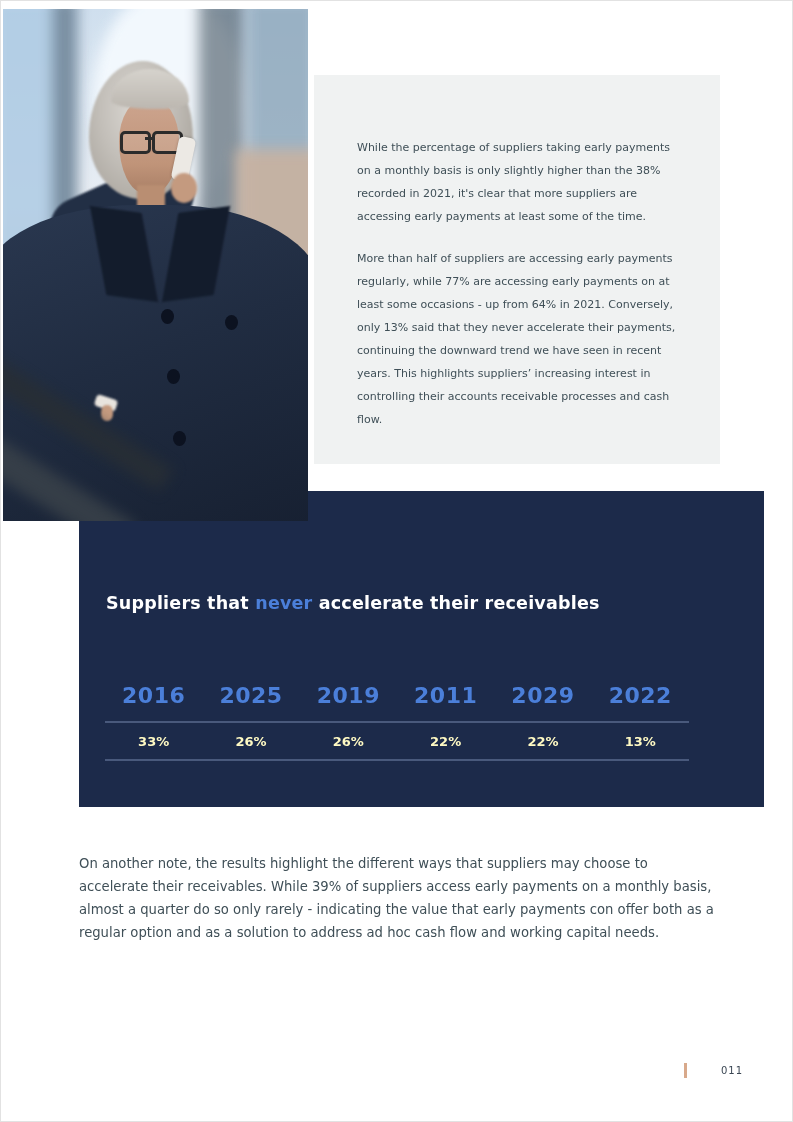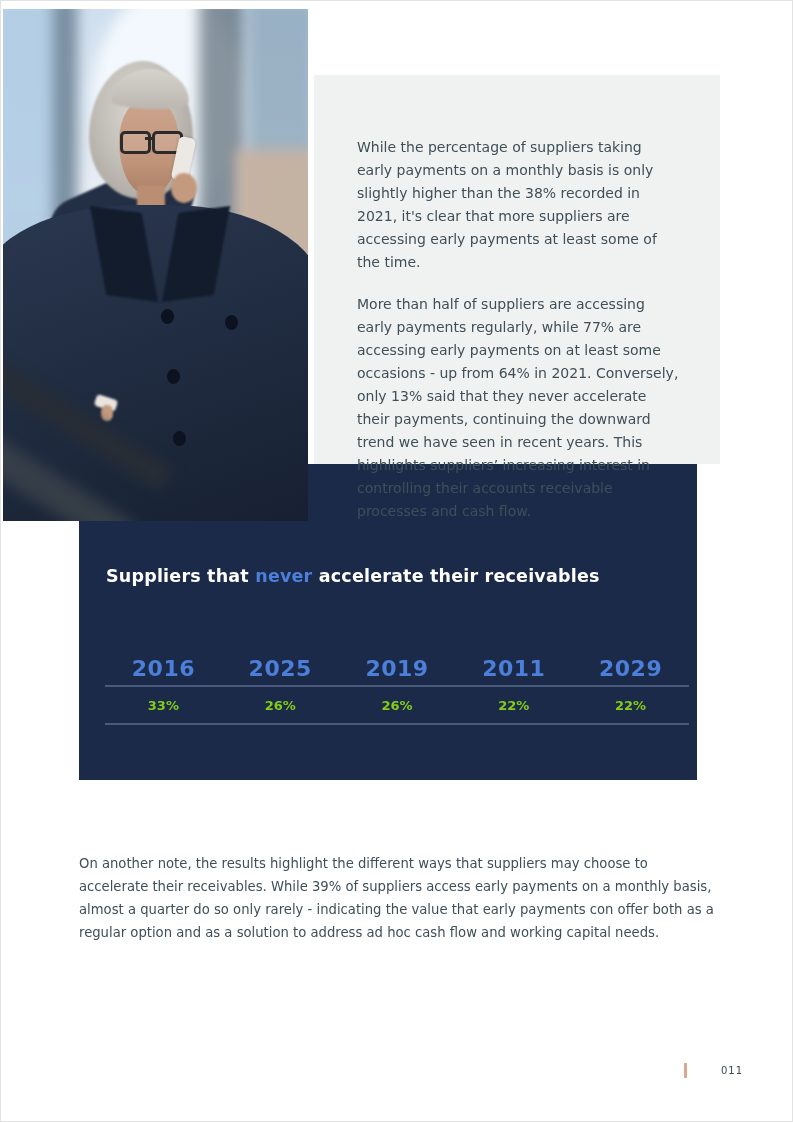--- a/index.html
+++ b/index.html
@@ -49,44 +49,44 @@
   .w-btn{position:absolute;width:13px;height:15px;background:#0c1220;border-radius:50%;filter:blur(.5px);}
   .w-cuff{position:absolute;left:92px;top:388px;width:22px;height:12px;background:#e8e4de;border-radius:4px;transform:rotate(18deg);filter:blur(1px);}
   .w-finger{position:absolute;left:98px;top:396px;width:12px;height:16px;background:#c49a7f;border-radius:45%;filter:blur(1px);}
 
   
   .gray-panel{
     position:absolute;left:313px;top:74px;width:406px;height:389px;
     background:#f0f2f2;z-index:2;box-sizing:border-box;padding:61px 40px 0 43px;
   }
   .gray-panel p{
-    margin:0 0 19px 0;font-size:14px;line-height:23px;color:#3f4f57;
+    margin:0 0 19px 0;font-size:11px;line-height:23px;color:#3f4f57;
   }
 
   
   .navy-box{
-    position:absolute;left:78px;top:463px;width:618px;height:316px;
+    position:absolute;left:78px;top:490px;width:685px;height:316px;
     background:#1c2a4a;z-index:1;
   }
   .navy-title{
     position:absolute;left:27px;top:102px;width:580px;
     font-size:17.5px;font-weight:bold;color:#ffffff;letter-spacing:.2px;
   }
   .navy-title .hl{color:#4b7fd9;}
   .year-table{
     position:absolute;left:26px;top:192px;width:584px;
     display:flex;
   }
   .year-col{flex:1 1 0;text-align:center;}
   .year-head{
     font-size:22px;font-weight:bold;color:#4b7fd9;letter-spacing:.5px;
-    padding-bottom:4px;border-bottom:2px solid #49597c;
+    padding-bottom:13px;border-bottom:2px solid #49597c;
   }
   .year-val{
-    font-size:13px;font-weight:bold;color:#84cc16;
+    font-size:13px;font-weight:bold;color:#fef9c3;
     padding:11px 0 10px 0;border-bottom:2px solid #49597c;
   }
 
   
   .body-par{
     position:absolute;left:78px;top:828px;width:636px;
     font-size:13.2px;line-height:23px;color:#3f4f57;margin-top:23px;
   }
 
   
@@ -154,20 +154,24 @@
         <div class="year-val">26%</div>
       </div>
       <div class="year-col">
         <div class="year-head">2011</div>
         <div class="year-val">22%</div>
       </div>
       <div class="year-col">
         <div class="year-head">2029</div>
         <div class="year-val">22%</div>
       </div>
+      <div class="year-col">
+        <div class="year-head">2022</div>
+        <div class="year-val">13%</div>
+      </div>
     </div>
   </div>
 
   <div class="body-par">On another note, the results highlight the different ways that suppliers may choose to accelerate their receivables. While 39% of suppliers access early payments on a monthly basis, almost a quarter do so only rarely - indicating the value that early payments con offer both as a regular option and as a solution to address ad hoc cash flow and working capital needs.</div>
 
   <div class="footer-bar"></div>
   <div class="footer-num">011</div>
 
 </div>
 

